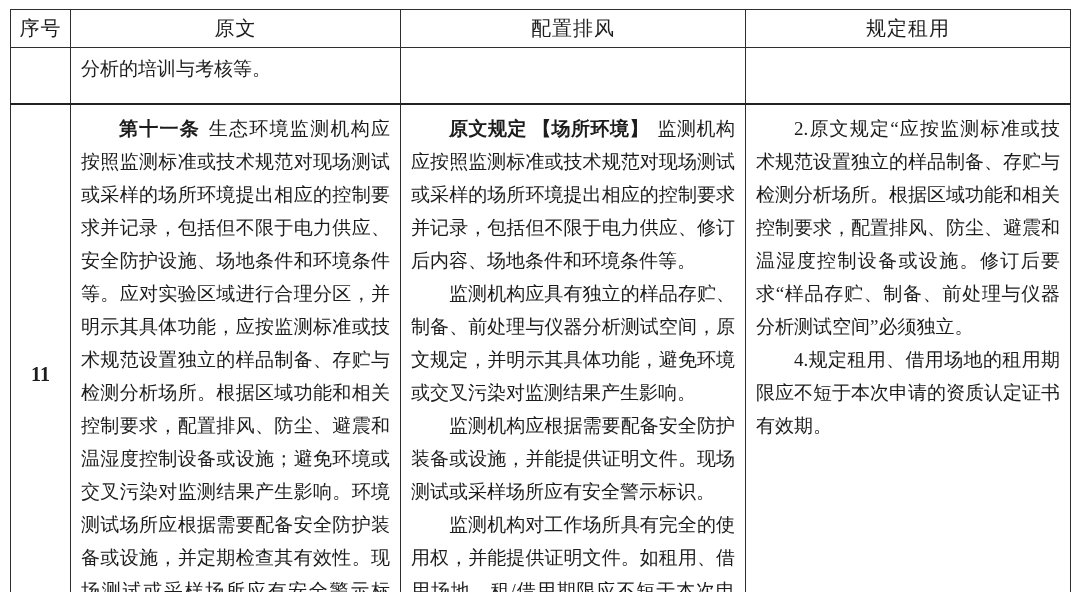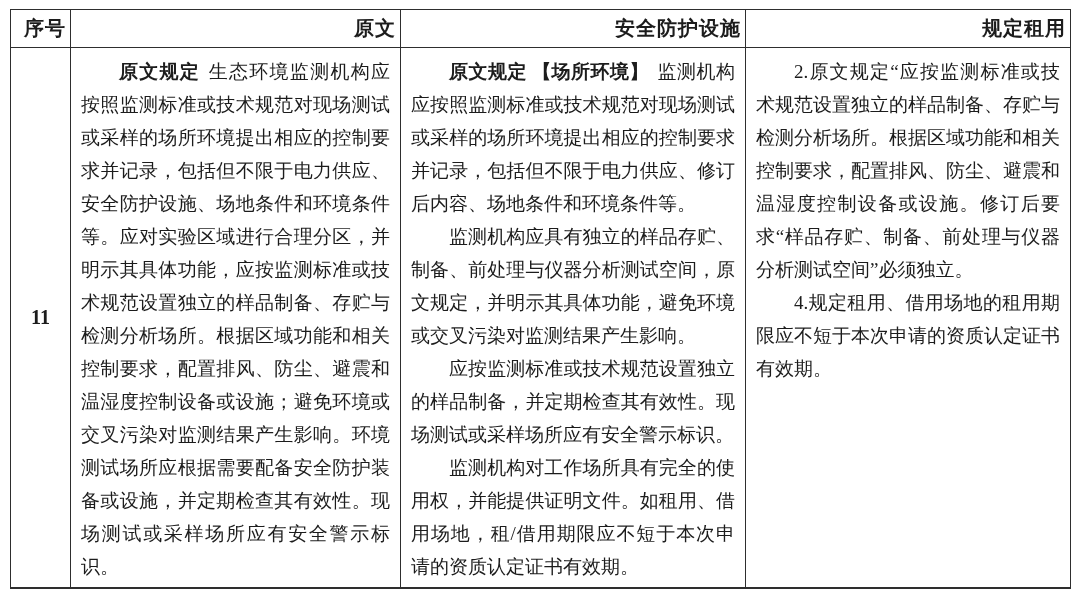--- a/index.html
+++ b/index.html
@@ -32,23 +32,23 @@
 
   th, td {
     border: 1px solid #2e2e2e;
     vertical-align: top;
     box-sizing: border-box;
   }
   table.doc-table { border: 1.5px solid #2e2e2e; }
 
   thead th {
     height: 38px;
-    font-weight: bold;
+    font-weight: normal;
     font-size: 20px;
-    text-align: right;
+    text-align: center;
     vertical-align: middle;
     padding: 2px 4px;
     letter-spacing: 1px;
   }
 
   tr.row-cont { height: 56px; }
   tr.row-cont td { border-bottom: 2.5px solid #222222; }
   tr.row-main td { border-bottom: 2px solid #2e2e2e; }
 
   td.cell-no {
@@ -86,34 +86,42 @@
     <colgroup>
       <col class="c-no">
       <col class="c-orig">
       <col class="c-rev">
       <col class="c-note">
     </colgroup>
     <thead>
       <tr>
         <th>序号</th>
         <th>原文</th>
-        <th>安全防护设施</th>
+        <th>配置排风</th>
         <th>规定租用</th>
       </tr>
     </thead>
     <tbody>
+      <tr class="row-cont">
+        <td class="cell-no"></td>
+        <td class="cell-text">
+          <p class="para noindent">分析的培训与考核等。</p>
+        </td>
+        <td class="cell-text"></td>
+        <td class="cell-text"></td>
+      </tr>
       <tr class="row-main">
         <td class="cell-no">11</td>
         <td class="cell-text">
-          <p class="para"><b class="lead">原文规定</b><span>生态环境监测机构应按照监测标准或技术规范对现场测试或采样的场所环境提出相应的控制要求并记录，包括但不限于电力供应、安全防护设施、场地条件和环境条件等。应对实验区域进行合理分区，并明示其具体功能，应按监测标准或技术规范设置独立的样品制备、存贮与检测分析场所。根据区域功能和相关控制要求，配置排风、防尘、避震和温湿度控制设备或设施；避免环境或交叉污染对监测结果产生影响。环境测试场所应根据需要配备安全防护装备或设施，并定期检查其有效性。现场测试或采样场所应有安全警示标识。</span></p>
+          <p class="para"><b class="lead">第十一条</b><span>生态环境监测机构应按照监测标准或技术规范对现场测试或采样的场所环境提出相应的控制要求并记录，包括但不限于电力供应、安全防护设施、场地条件和环境条件等。应对实验区域进行合理分区，并明示其具体功能，应按监测标准或技术规范设置独立的样品制备、存贮与检测分析场所。根据区域功能和相关控制要求，配置排风、防尘、避震和温湿度控制设备或设施；避免环境或交叉污染对监测结果产生影响。环境测试场所应根据需要配备安全防护装备或设施，并定期检查其有效性。现场测试或采样场所应有安全警示标识。</span></p>
         </td>
         <td class="cell-text">
           <p class="para"><b class="lead">原文规定 【场所环境】</b><span>监测机构应按照监测标准或技术规范对现场测试或采样的场所环境提出相应的控制要求并记录，包括但不限于电力供应、修订后内容、场地条件和环境条件等。</span></p>
           <p class="para">监测机构应具有独立的样品存贮、制备、前处理与仪器分析测试空间，原文规定，并明示其具体功能，避免环境或交叉污染对监测结果产生影响。</p>
-          <p class="para">应按监测标准或技术规范设置独立的样品制备，并定期检查其有效性。现场测试或采样场所应有安全警示标识。</p>
+          <p class="para">监测机构应根据需要配备安全防护装备或设施，并能提供证明文件。现场测试或采样场所应有安全警示标识。</p>
           <p class="para">监测机构对工作场所具有完全的使用权，并能提供证明文件。如租用、借用场地，租/借用期限应不短于本次申请的资质认定证书有效期。</p>
         </td>
         <td class="cell-text">
           <p class="para">2.原文规定“应按监测标准或技术规范设置独立的样品制备、存贮与检测分析场所。根据区域功能和相关控制要求，配置排风、防尘、避震和温湿度控制设备或设施。修订后要求“样品存贮、制备、前处理与仪器分析测试空间”必须独立。</p>
           <p class="para">4.规定租用、借用场地的租用期限应不短于本次申请的资质认定证书有效期。</p>
         </td>
       </tr>
     </tbody>
   </table>
 </div>

